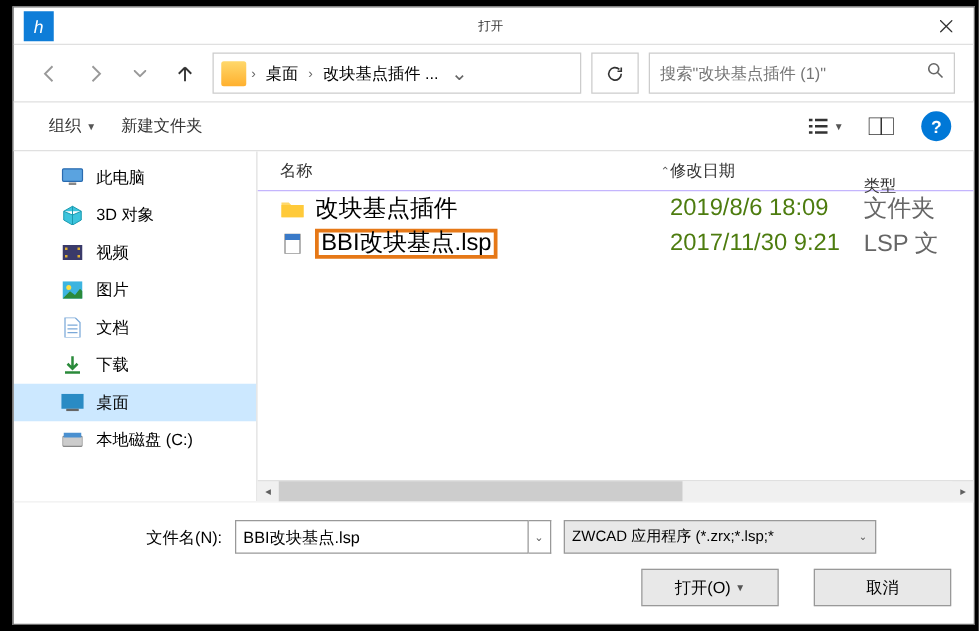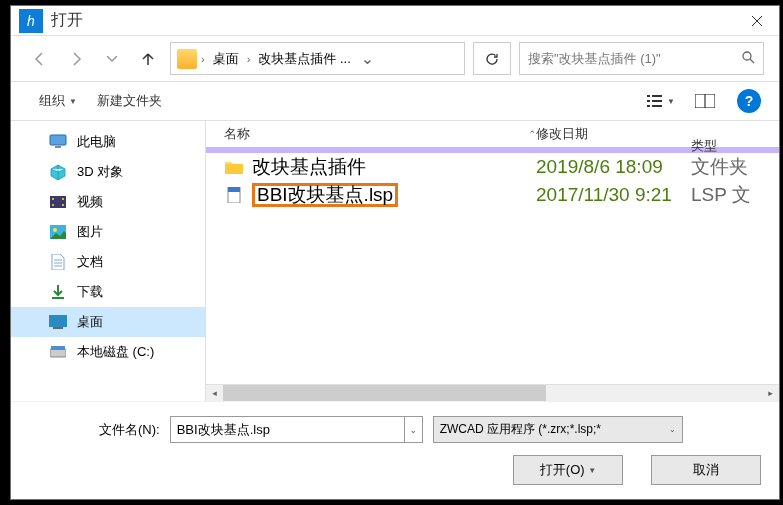--- a/index.html
+++ b/index.html
@@ -1,20 +1,20 @@
 <!DOCTYPE html>
 <html><head>
 <meta charset="utf-8">
 <style>
 * { margin: 0; padding: 0; box-sizing: border-box; font-family: "Microsoft YaHei", "Segoe UI", sans-serif; }
 body { background: #000; width: 783px; height: 505px; position: relative; }
 .dialog { position: absolute; left: 10px; top: 5px; width: 770px; height: 495px; background: #fff; border: 1px solid #707070; display: flex; flex-direction: column; }
 .titlebar { height: 30px; display: flex; align-items: center; border-bottom: 1px solid #e0e0e0; }
 .titlebar-icon { width: 24px; height: 24px; background: #0e7dd8; margin: 3px 8px; display: flex; align-items: center; justify-content: center; color: #fff; font-size: 14px; font-style: italic; }
-.titlebar-title { flex: 1; font-size: 16px; color: #333; }
+.titlebar-title { flex: 1; font-size: 10px; color: #333; text-align: center; }
 .titlebar-close { width: 45px; height: 30px; display: flex; align-items: center; justify-content: center; cursor: pointer; }
 .titlebar-close svg { width: 10px; height: 10px; }
 .navbar { height: 45px; display: flex; align-items: center; padding: 0 15px; gap: 8px; }
 .nav-btn { width: 28px; height: 28px; display: flex; align-items: center; justify-content: center; cursor: pointer; color: #999; }
 .nav-btn.enabled { color: #333; }
 .breadcrumb { flex: 1; height: 33px; border: 1px solid #ccc; display: flex; align-items: center; padding: 0 4px; gap: 4px; }
 .bc-folder-icon { width: 20px; height: 20px; background: linear-gradient(#ffd86b, #ffb02e); border-radius: 2px; margin-left: 2px; }
 .bc-sep { color: #666; font-size: 11px; }
 .bc-item { font-size: 13px; color: #000; padding: 0 4px; }
 .bc-chevron { color: #666; padding: 0 2px; cursor: pointer; }
@@ -26,39 +26,39 @@
 .toolbar-item { font-size: 13px; color: #333; padding: 6px 10px; cursor: pointer; display: flex; align-items: center; gap: 4px; }
 .toolbar-spacer { flex: 1; }
 .view-btn { width: 40px; height: 28px; display: flex; align-items: center; justify-content: center; cursor: pointer; color: #333; gap: 2px; margin: 0 2px; }
 .help-btn { width: 24px; height: 24px; border-radius: 50%; background: #0078d7; color: #fff; display: flex; align-items: center; justify-content: center; font-size: 14px; font-weight: bold; cursor: pointer; margin-left: 10px; }
 .content { flex: 1; display: flex; overflow: hidden; }
 .sidebar { width: 195px; border-right: 1px solid #e0e0e0; overflow-y: auto; padding-top: 6px; }
 .sidebar-item { height: 30px; display: flex; align-items: center; padding-left: 38px; font-size: 13px; color: #000; cursor: pointer; gap: 10px; }
 .sidebar-item.selected { background: #cce8ff; }
 .sidebar-icon { width: 18px; height: 18px; display: flex; align-items: center; justify-content: center; flex-shrink: 0; }
 .filepane { flex: 1; display: flex; flex-direction: column; overflow: hidden; }
-.columns { height: 32px; display: flex; align-items: center; border-bottom: 6px solid #c4b5fd; font-size: 13px; color: #333; }
+.columns { height: 32px; display: flex; align-items: center; border-bottom: 1px solid #c4b5fd; font-size: 13px; color: #333; }
 .col-name { width: 330px; padding-left: 18px; display: flex; align-items: center; gap: 6px; }
 .col-date { width: 155px; }
 .col-type { flex: 1; margin-top: 24px; }
 .sort-arrow { font-size: 9px; color: #555; }
 .filelist { flex: 1; overflow: auto; }
 .filerow { height: 28px; display: flex; align-items: center; font-size: 19px; cursor: pointer; }
 .filerow .fname { width: 330px; padding-left: 18px; display: flex; align-items: center; gap: 8px; }
 .filerow .fdate { width: 155px; color: #4d7c0f; }
 .filerow .ftype { flex: 1; color: #666; }
 .file-icon { width: 20px; height: 18px; display: flex; align-items: center; justify-content: center; flex-shrink: 0; }
 .highlighted { border: 3px solid #e67817; padding: 0 2px; display: inline-block; line-height: 18px; }
 .hscroll { height: 17px; border-top: 1px solid #e0e0e0; background: #f0f0f0; display: flex; align-items: center; }
 .hscroll-left, .hscroll-right { width: 17px; height: 17px; display: flex; align-items: center; justify-content: center; color: #606060; font-size: 9px; cursor: pointer; }
 .hscroll-track { flex: 1; height: 17px; background: #f0f0f0; position: relative; }
 .hscroll-thumb { position: absolute; left: 0; top: 0; width: 60%; height: 17px; background: #cdcdcd; }
 .footer { padding: 14px 18px; display: flex; flex-direction: column; gap: 12px; border-top: 1px solid #f0f0f0; }
 .footer-row { display: flex; align-items: center; gap: 10px; }
-.footer-label { font-size: 13px; color: #000; margin-left: 70px; }
+.footer-label { font-size: 13px; color: #000; margin-left: 88px; }
 .filename-input { width: 235px; height: 27px; border: 1px solid #999; padding: 0 6px; font-size: 13px; outline: none; }
 .filename-dd { width: 18px; height: 27px; border: 1px solid #999; border-left: none; display: flex; align-items: center; justify-content: center; cursor: pointer; font-size: 9px; color: #555; margin-left: -10px; }
 .filter-select { width: 250px; height: 27px; border: 1px solid #999; background: #e8e8e8; padding: 12px 6px; font-size: 12px; display: flex; align-items: center; justify-content: space-between; cursor: pointer; }
 .footer-buttons { display: flex; justify-content: flex-end; gap: 28px; }
 .btn { width: 110px; height: 30px; border: 1px solid #999; background: #e8e8e8; font-size: 13px; cursor: pointer; display: flex; align-items: center; justify-content: center; }
 .drop-triangle { font-size: 8px; color: #555; }
 </style>
 </head>
 <body>
 

